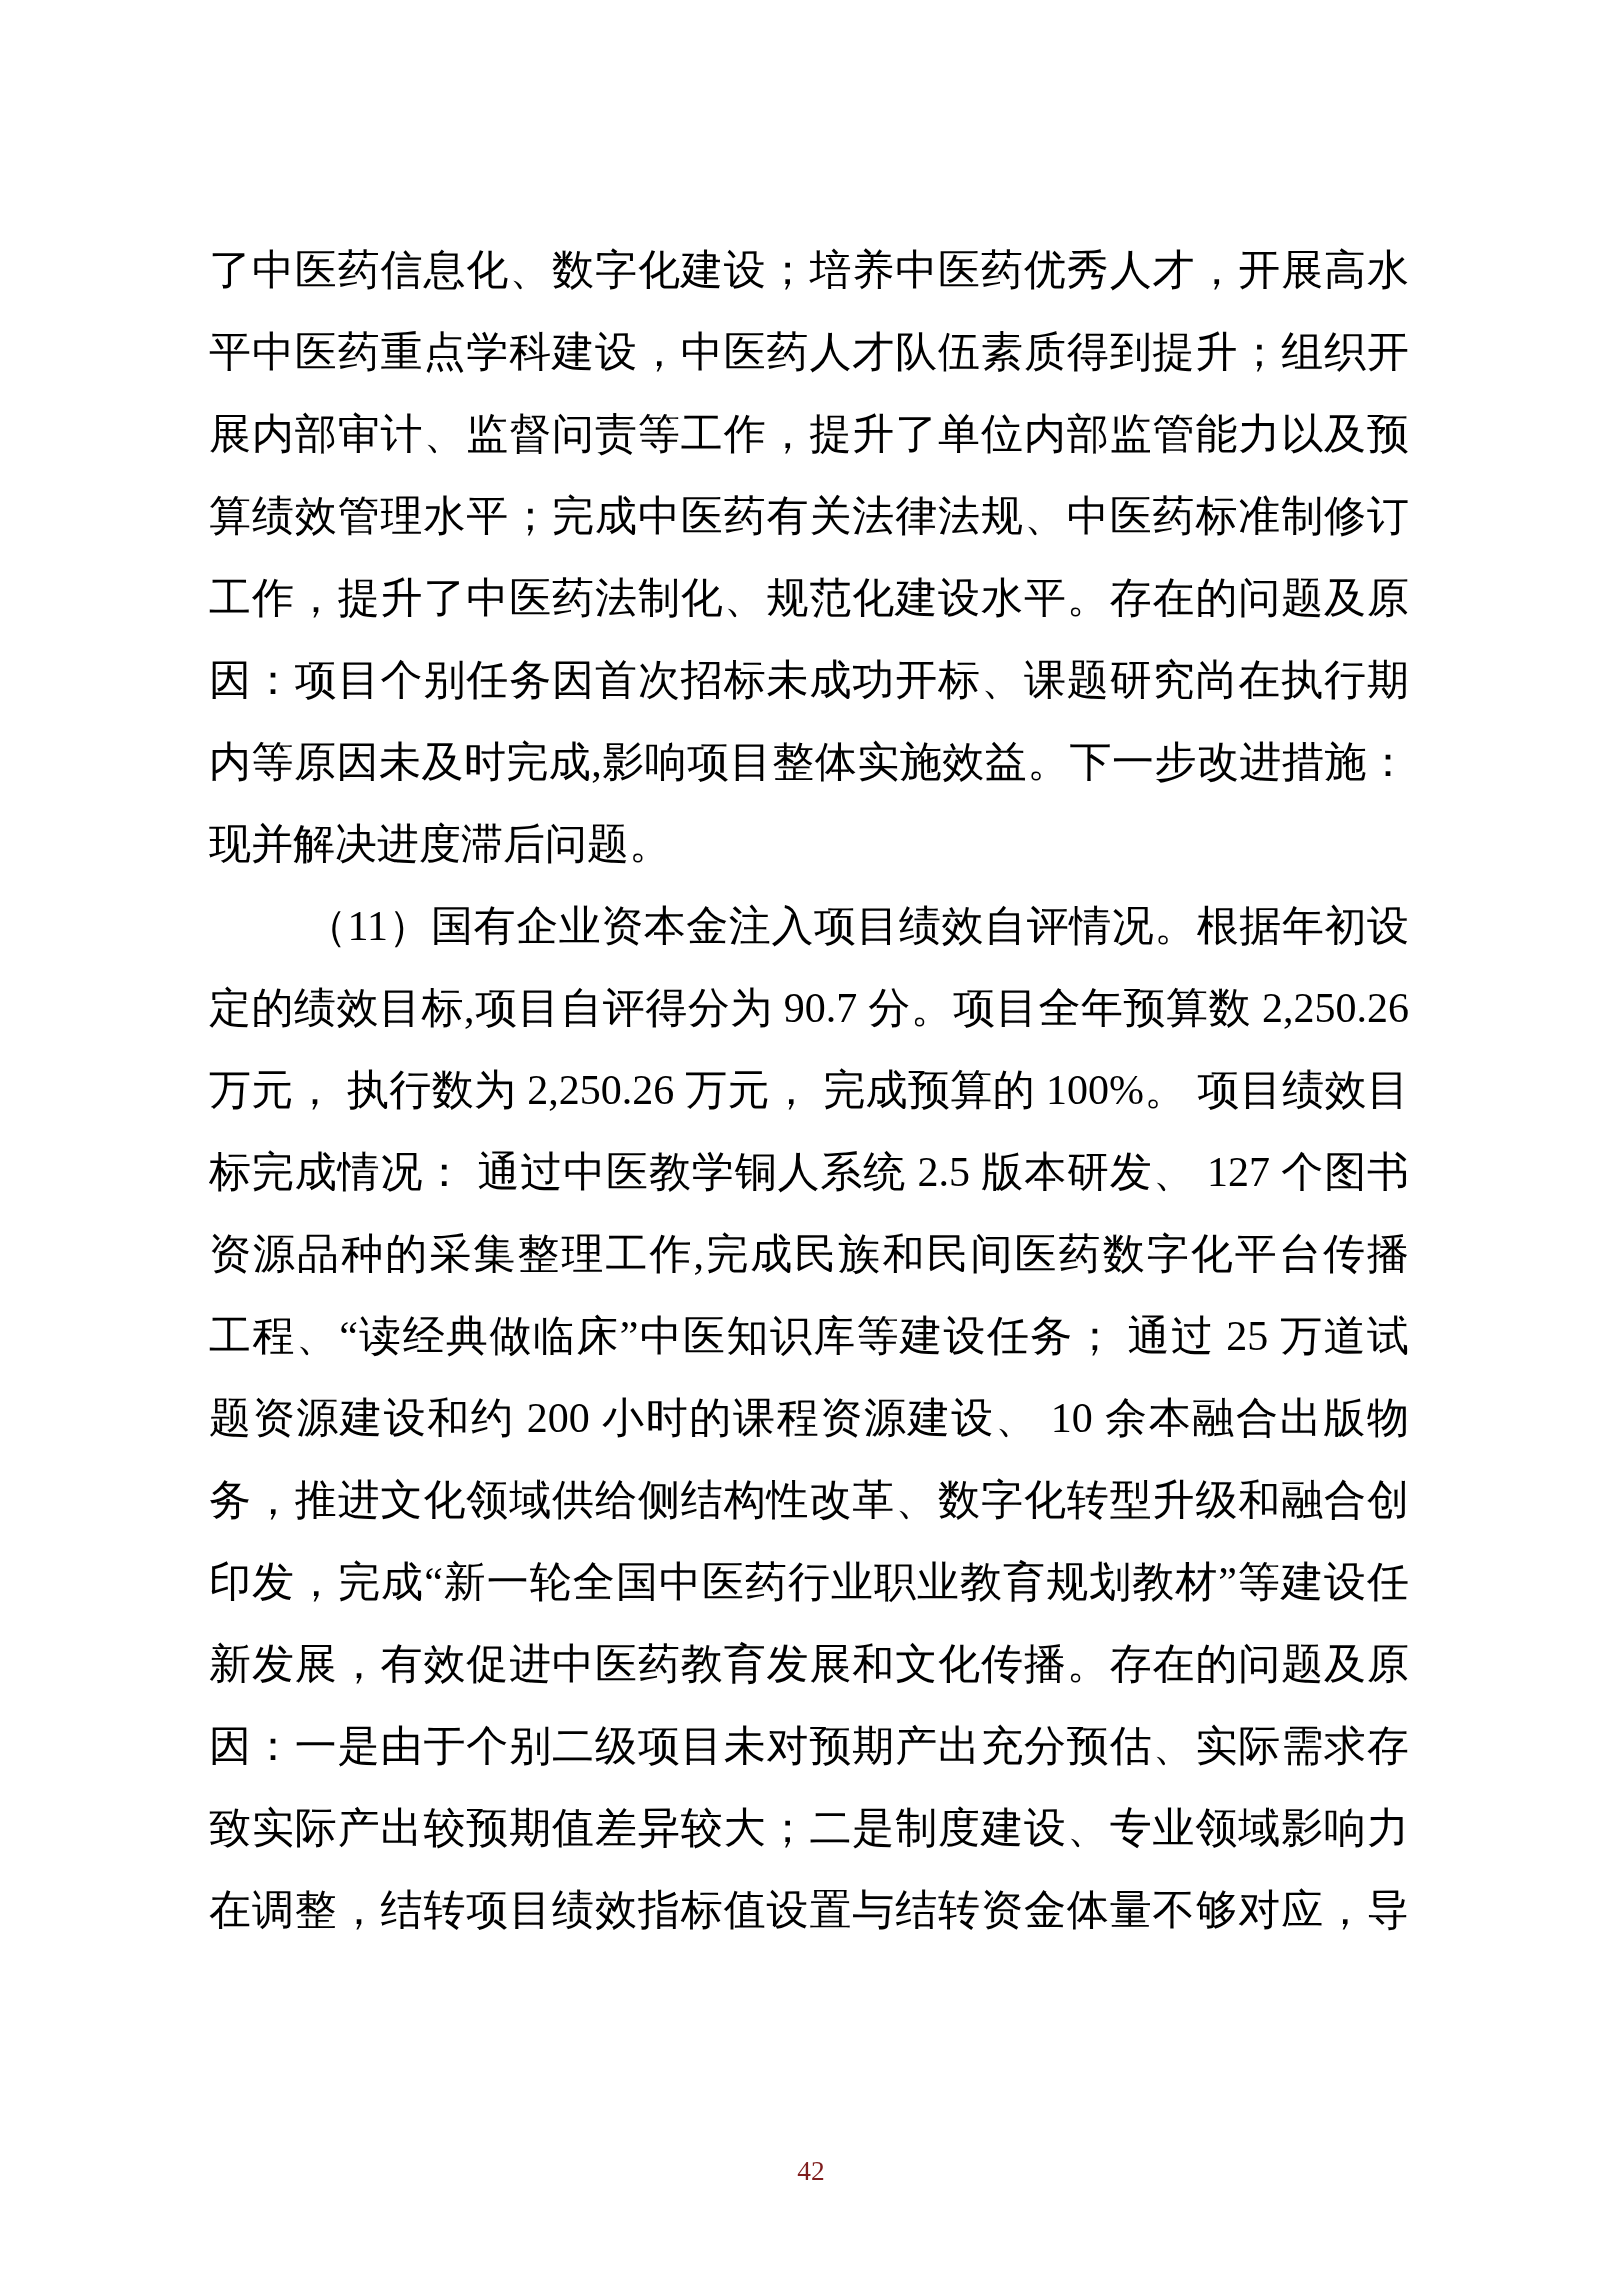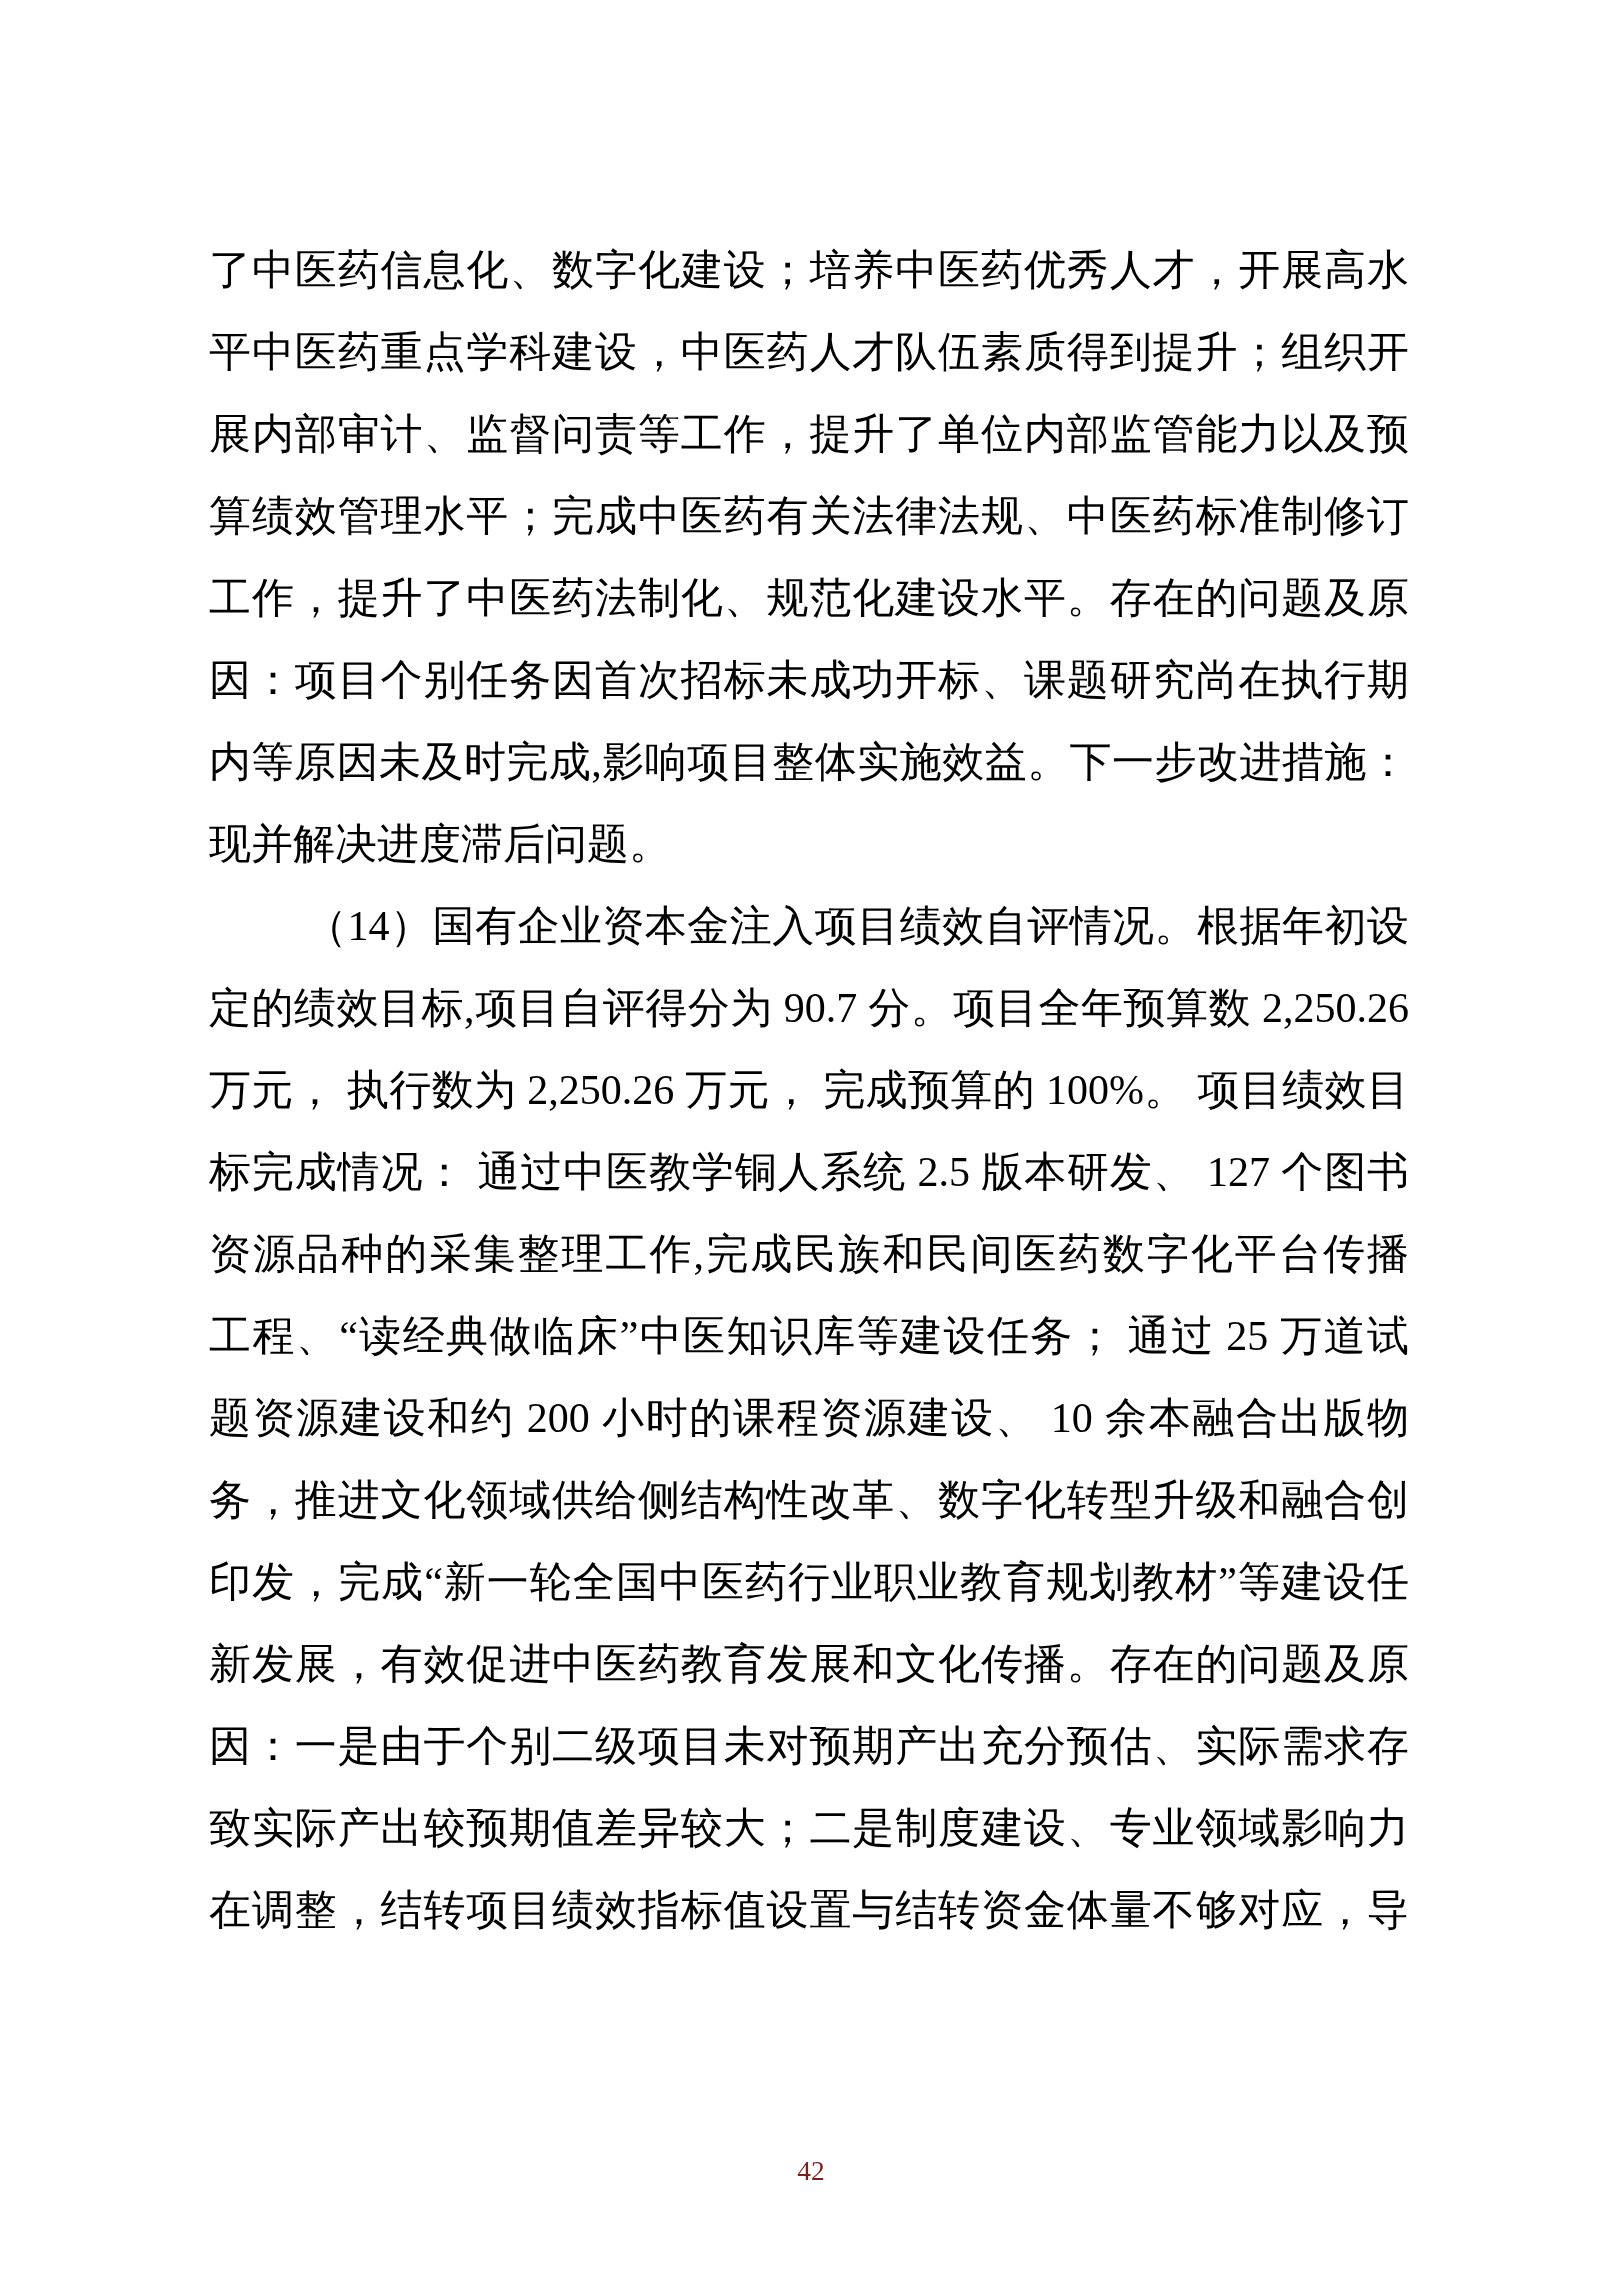--- a/index.html
+++ b/index.html
@@ -55,21 +55,21 @@
 <div class="page">
   <div class="text-block">
     <div class="line">了中医药信息化、数字化建设；培养中医药优秀人才，开展高水</div>
     <div class="line">平中医药重点学科建设，中医药人才队伍素质得到提升；组织开</div>
     <div class="line">展内部审计、监督问责等工作，提升了单位内部监管能力以及预</div>
     <div class="line">算绩效管理水平；完成中医药有关法律法规、中医药标准制修订</div>
     <div class="line">工作，提升了中医药法制化、规范化建设水平。存在的问题及原</div>
     <div class="line">因：项目个别任务因首次招标未成功开标、课题研究尚在执行期</div>
     <div class="line">内等原因未及时完成,影响项目整体实施效益。下一步改进措施：</div>
     <div class="line para-end">现并解决进度滞后问题。</div>
-    <div class="line indent">（14）国有企业资本金注入项目绩效自评情况。根据年初设</div>
+    <div class="line indent">（11）国有企业资本金注入项目绩效自评情况。根据年初设</div>
     <div class="line">定的绩效目标,项目自评得分为 90.7 分。项目全年预算数 2,250.26</div>
     <div class="line">万元， 执行数为 2,250.26 万元， 完成预算的 100%。 项目绩效目</div>
     <div class="line">标完成情况： 通过中医教学铜人系统 2.5 版本研发、 127 个图书</div>
     <div class="line">资源品种的采集整理工作,完成民族和民间医药数字化平台传播</div>
     <div class="line">工程、“读经典做临床”中医知识库等建设任务； 通过 25 万道试</div>
     <div class="line">题资源建设和约 200 小时的课程资源建设、 10 余本融合出版物</div>
     <div class="line">务，推进文化领域供给侧结构性改革、数字化转型升级和融合创</div>
     <div class="line">印发，完成“新一轮全国中医药行业职业教育规划教材”等建设任</div>
     <div class="line">新发展，有效促进中医药教育发展和文化传播。存在的问题及原</div>
     <div class="line">因：一是由于个别二级项目未对预期产出充分预估、实际需求存</div>

